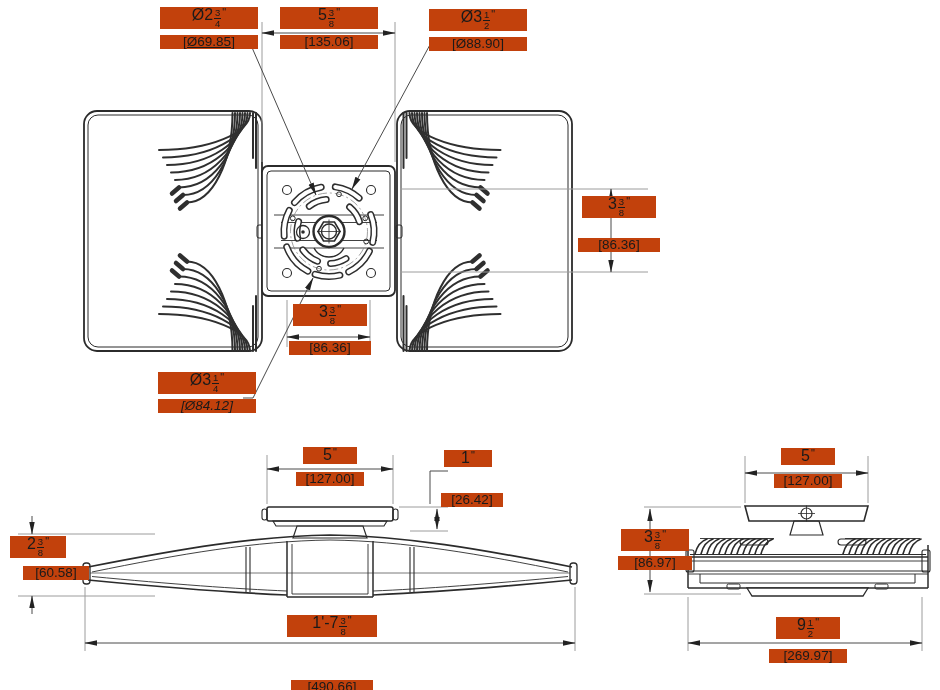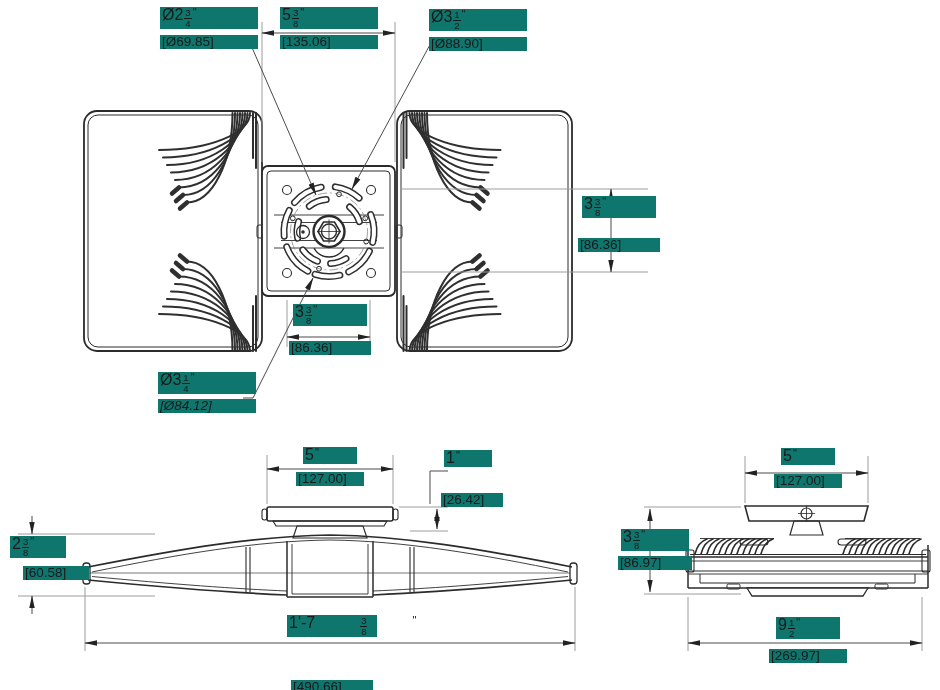--- a/index.html
+++ b/index.html
@@ -1,20 +1,20 @@
 <!DOCTYPE html>
 <html><head>
 <meta charset="utf-8">
 <style>
   html,body{margin:0;padding:0;background:#fff;}
   #canvas{position:relative;width:940px;height:690px;background:#fff;overflow:hidden;
           font-family:"Liberation Sans",sans-serif;}
   #art{position:absolute;left:0;top:0;}
-  .dimlabel{position:absolute;display:flex;align-items:flex-start;
-            font-size:16px;color:#1a1a1a;background:#0f766e;line-height:1.05;padding:0 2px;
+  .dimlabel{position:absolute;display:flex;justify-content:center;align-items:flex-start;
+            font-size:16px;color:#1a1a1a;background:#c2410c;line-height:1.05;padding:0 2px;
             white-space:nowrap;}
   .dimlabel .w{font-size:16px;}
   .dimlabel .frac{display:inline-flex;flex-direction:column;align-items:center;
             font-size:9.5px;line-height:1.08;margin-left:1px;transform:translateY(1px);}
   .dimlabel .fn{border-bottom:1px solid #1a1a1a;padding:0 1px;}
   .dimlabel .fd{padding:0 1px;}
   .dimlabel .u{font-size:11px;align-self:flex-start;margin-left:1px;}
   .dimlabel.mm{font-size:13.5px;}
 </style>
 </head>
@@ -272,21 +272,21 @@
 </svg>
 
 <div class="dimlabel" style="left:160px;top:7px;width:94px;">
   <span class="w">Ø2</span>
       <span class="frac">
         <span class="fn">3</span>
         <span class="fd">4</span>
       </span>
       <span class="u">"</span>
 </div>
-<div class="dimlabel mm" style="left:160px;top:35px;width:94px;">[Ø69.85]</div>
+<div class="dimlabel mm" style="left:160px;top:35px;width:94px;text-decoration:underline;">[Ø69.85]</div>
 
 <div class="dimlabel" style="left:280px;top:7px;width:94px;">
   <span class="w">5</span>
       <span class="frac">
         <span class="fn">3</span>
         <span class="fd">8</span>
       </span>
       <span class="u">"</span>
 </div>
 <div class="dimlabel mm" style="left:280px;top:35px;width:94px;">[135.06]</div>
@@ -346,21 +346,21 @@
 <div class="dimlabel" style="left:10px;top:536px;width:52px;">
   <span class="w">2</span>
       <span class="frac">
         <span class="fn">3</span>
         <span class="fd">8</span>
       </span>
       <span class="u">"</span>
 </div>
 <div class="dimlabel mm" style="left:23px;top:566px;width:62px;">[60.58]</div>
 
-<div class="dimlabel" style="left:287px;top:615px;width:86px;gap:44px;">
+<div class="dimlabel" style="left:287px;top:615px;width:86px;">
   <span class="w">1'-7</span>
       <span class="frac">
         <span class="fn">3</span>
         <span class="fd">8</span>
       </span>
       <span class="u">"</span>
 </div>
 <div class="dimlabel mm" style="left:291px;top:680px;width:78px;">[490.66]</div>
 
 <div class="dimlabel" style="left:781px;top:448px;width:50px;">

